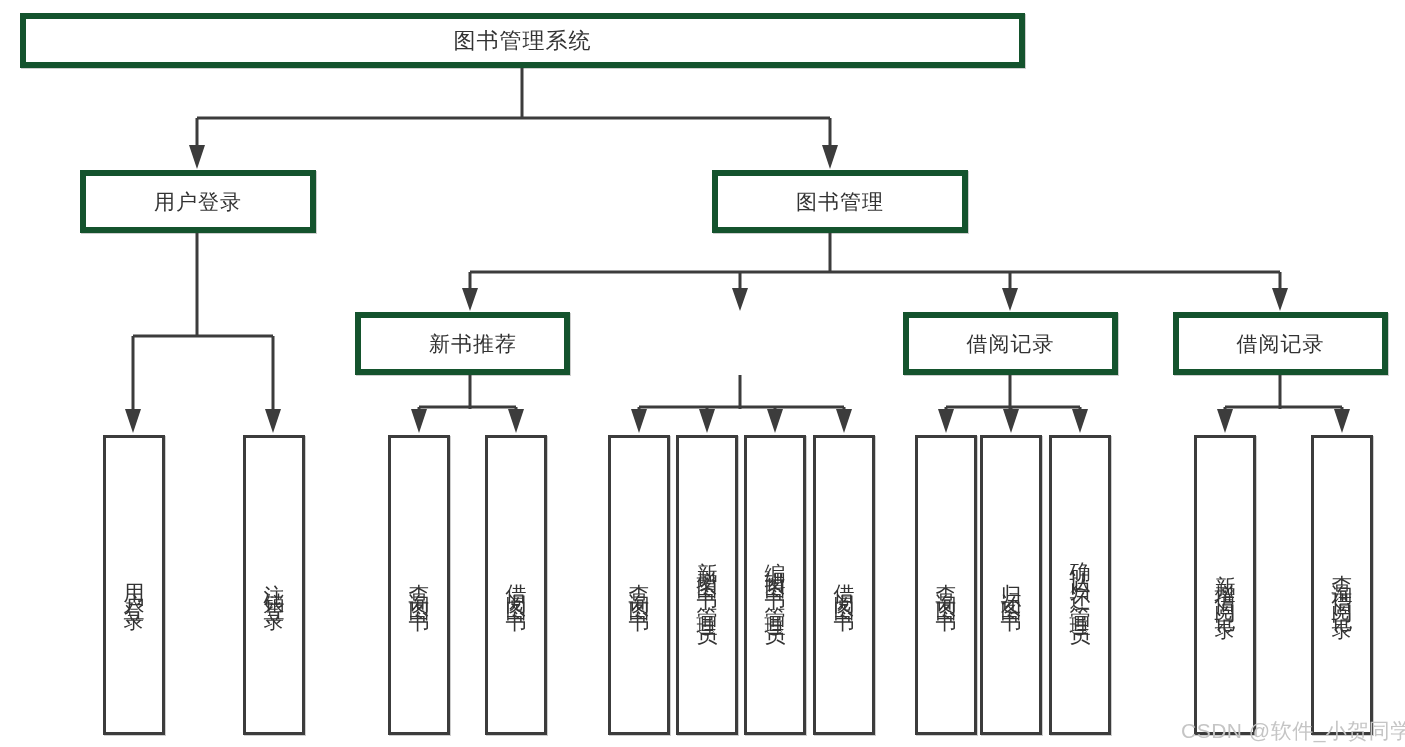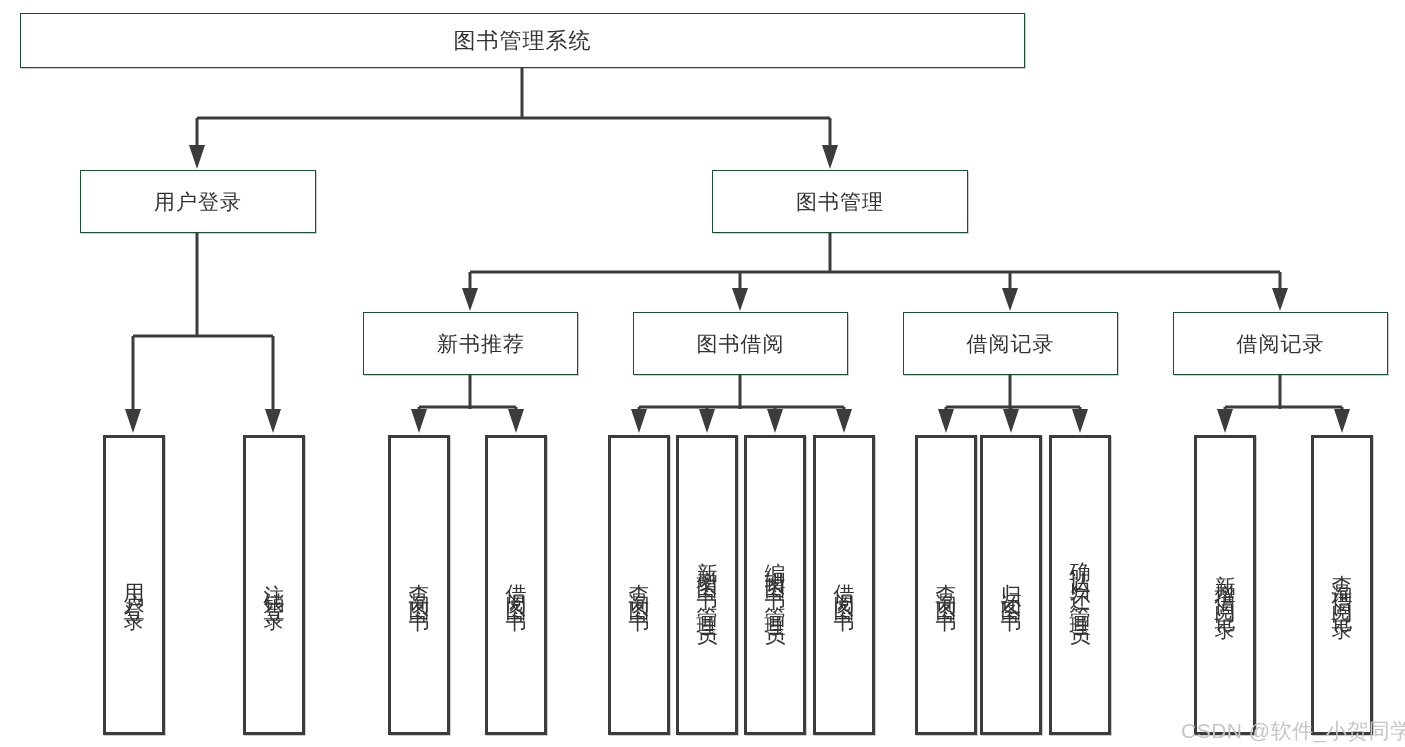--- a/index.html
+++ b/index.html
@@ -21,39 +21,39 @@
     left: 0;
     top: 0;
     width: 1405px;
     height: 747px;
     z-index: 1;
     pointer-events: none;
   }
   .box {
     position: absolute;
     box-sizing: border-box;
-    border: 1px solid #14532d;
+    border: 6px solid #14532d;
     background: #ffffff;
     display: flex;
     align-items: center;
     justify-content: center;
     font-size: 21px;
     letter-spacing: 1px;
     color: #333333;
     z-index: 2;
     box-shadow: 1px 1px 0 rgba(60,60,60,0.25);
   }
   .root-box {
     left: 20px; top: 13px; width: 1005px; height: 55px;
     font-size: 22px;
   }
   .n-userlogin { left: 80px;  top: 170px; width: 236px; height: 63px; }
   .n-bookmgmt { left: 712px; top: 170px; width: 256px; height: 63px; }
   .l3 { top: 312px; width: 215px; height: 63px; }
-  .n-newbooks { left: 363px; padding-left: 21px; }
+  .n-newbooks { left: 355px; padding-left: 21px; }
   .n-borrow   { left: 633px; }
   .n-current  { left: 903px; }
   .n-records  { left: 1173px; }
   .leaf {
     position: absolute;
     top: 435px;
     width: 62px;
     height: 300px;
     box-sizing: border-box;
     border: 3px solid #3c3c3c;
@@ -117,21 +117,20 @@
              M1072 409 L1088 409 L1080 433 Z M1217 409 L1233 409 L1225 433 Z
              M1334 409 L1350 409 L1342 433 Z"></path>
   </svg>
 
   <div class="box root-box">图书管理系统</div>
 
   <div class="box n-userlogin">用户登录</div>
   <div class="box n-bookmgmt">图书管理</div>
 
   <div class="box l3 n-newbooks">新书推荐</div>
-  <div class="box l3 n-borrow">图书借阅</div>
   <div class="box l3 n-current">借阅记录</div>
   <div class="box l3 n-records">借阅记录</div>
 
   <div class="leaf a1">用户登录</div>
   <div class="leaf a2">注销登录</div>
 
   <div class="leaf b1">查询图书</div>
   <div class="leaf b2">借阅图书</div>
 
   <div class="leaf c1">查询图书</div>

